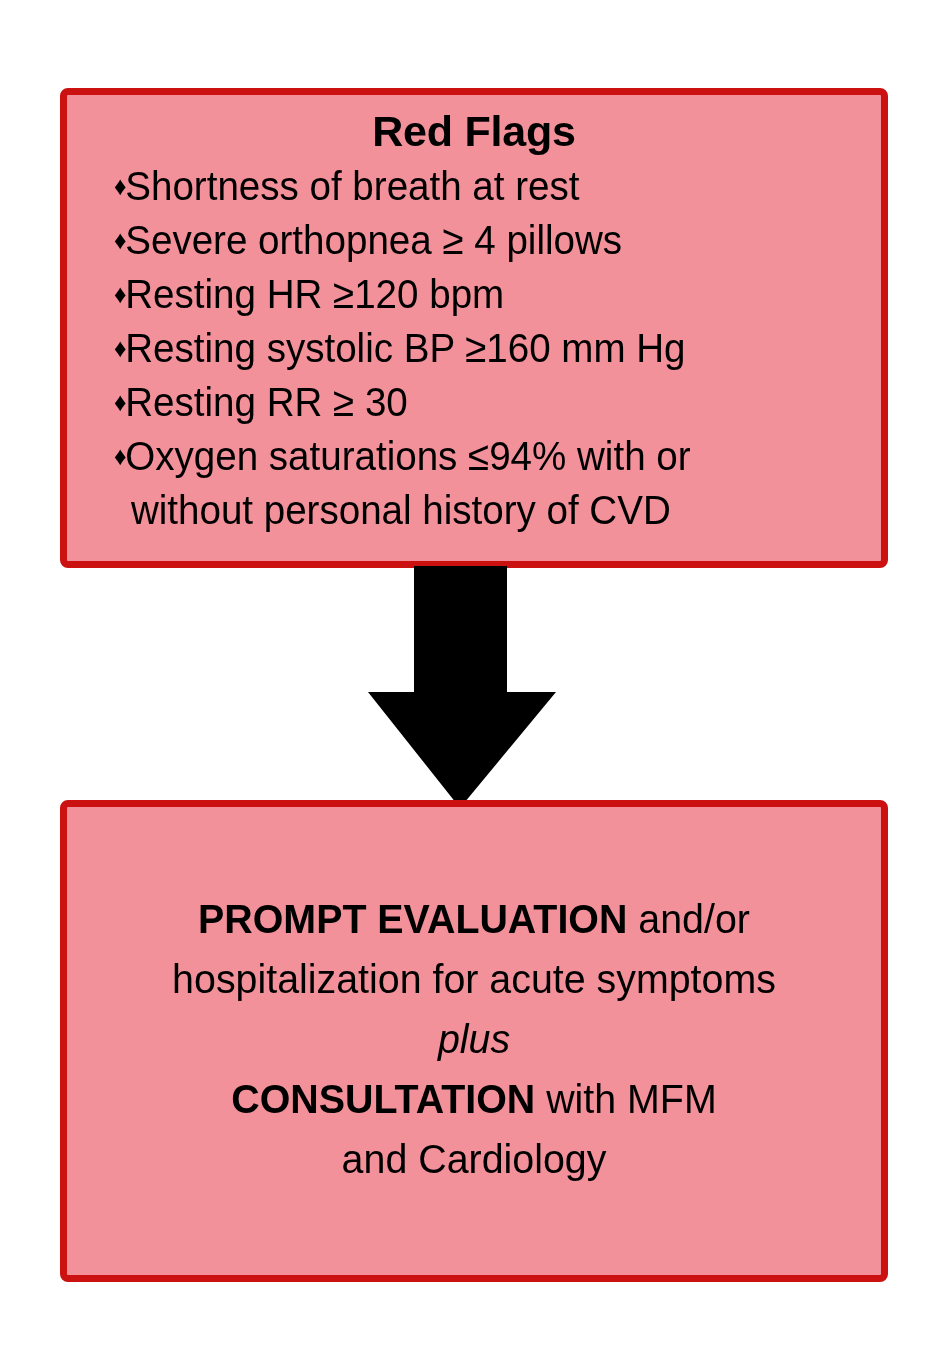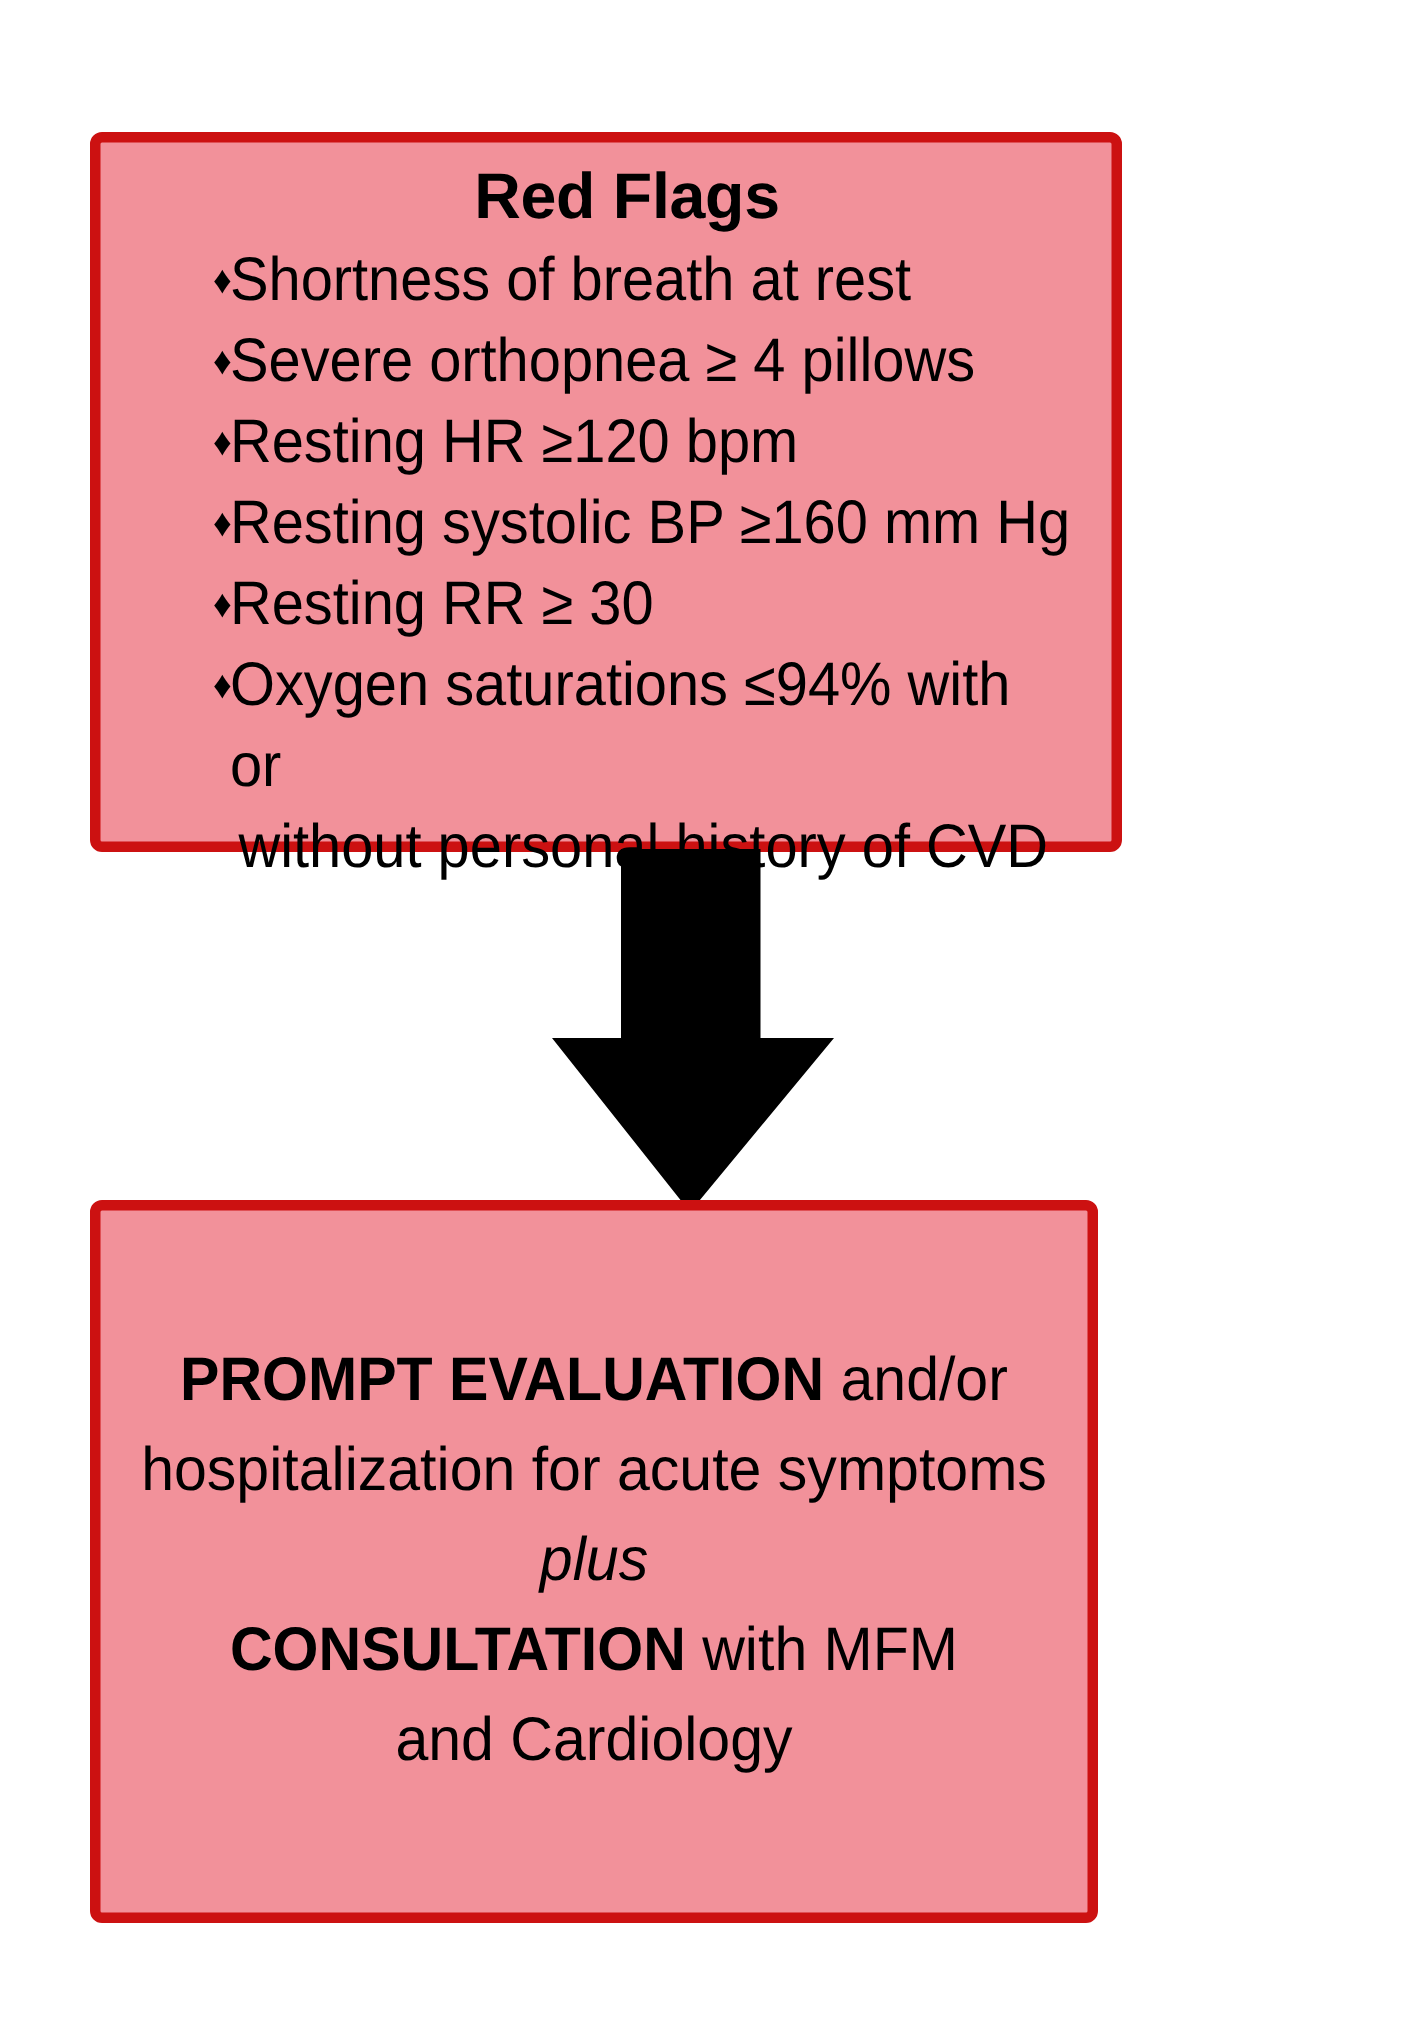--- a/index.html
+++ b/index.html
@@ -28,29 +28,28 @@
     position: absolute;
     box-sizing: border-box;
     background: #f2919a;
     border: 7px solid #cc1111;
     border-radius: 8px;
   }
 
   #top-box {
     left: 60px;
     top: 88px;
-    width: 688px;
+    width: 828px;
     height: 480px;
-    padding-left: 28px;
   }
 
   #bottom-box {
     left: 60px;
     top: 800px;
-    width: 672px;
+    width: 828px;
     height: 482px;
   }
 
   
   .box-title {
     text-align: center;
     font-weight: bold;
     font-size: 43px;
     line-height: 52px;
     color: #000000;

